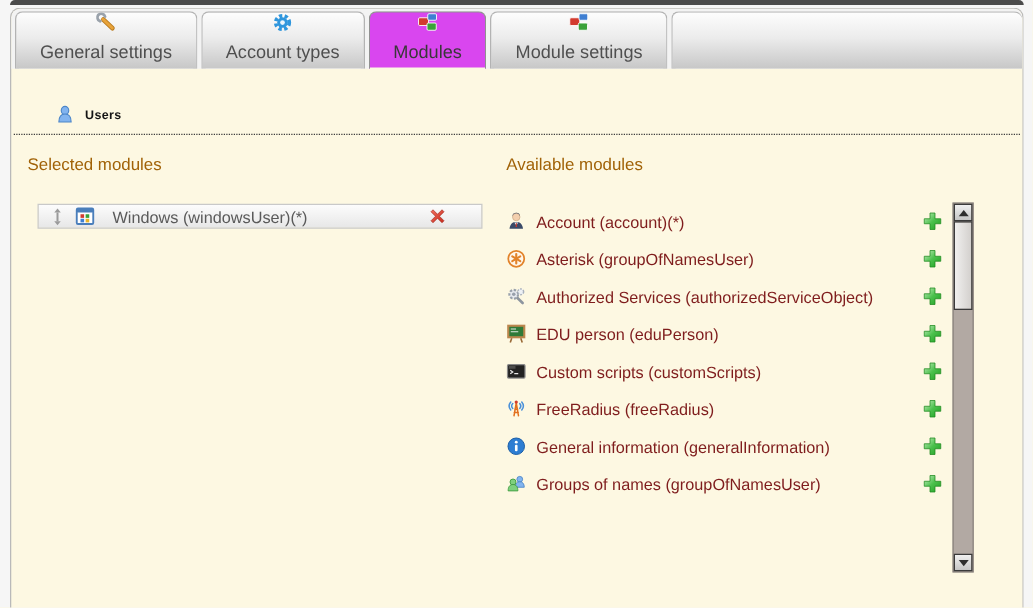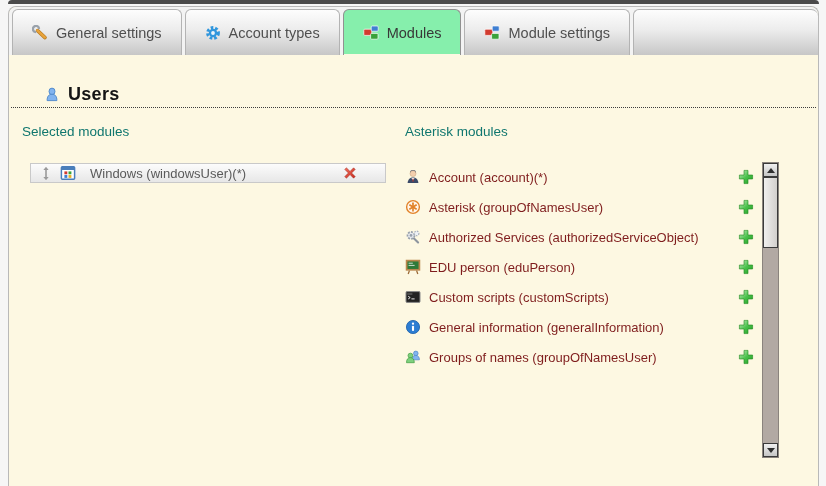--- a/index.html
+++ b/index.html
@@ -26,45 +26,46 @@
     border-radius:7px 7px 0 0;
   }
   .tab{
     display:flex;align-items:center;gap:8px;
     padding:0 19px;margin-right:3px;
     background:linear-gradient(#fdfdfd,#ececec 45%,#c7c7c7);
     border:1px solid #b3b3b3;border-bottom:none;
     border-radius:6px 6px 0 0;
     font-size:14.5px;color:#4f4f4f;cursor:pointer;white-space:nowrap;
     box-sizing:border-box;
+    flex-direction:column;
   }
   .tab.active{
-    background:#86efac;border-color:#919191;color:#383838;position:relative;z-index:2;
+    background:#d946ef;border-color:#919191;color:#383838;position:relative;z-index:2;
   }
   .tab.active::after{
     content:'';position:absolute;left:0;right:0;bottom:-2px;height:3px;background:#fdf8e2;
   }
   .tab-filler{
     flex:1;margin-right:0;
     background:linear-gradient(#fdfdfd,#ececec 45%,#c7c7c7);
     border:1px solid #b3b3b3;border-bottom:none;border-right:none;
     border-radius:6px 7px 0 0;
   }
   .ico16{width:16px;height:16px;flex:none;display:inline-block;}
   .ico12{width:12px;height:15px;flex:none;display:inline-block;}
   
   .section-head{
     position:absolute;left:35px;top:77px;display:flex;align-items:center;gap:8px;
   }
-  .section-title{font-size:18px;font-weight:bold;color:#141414;letter-spacing:.3px;}
+  .section-title{font-size:10px;font-weight:bold;color:#141414;letter-spacing:.3px;}
   .dotted-line{
     position:absolute;left:2px;right:2px;top:100px;height:0;
     border-bottom:1.5px dotted #3c3c3c;
   }
-  .col-label{position:absolute;font-size:13.5px;color:#0f766e;}
+  .col-label{position:absolute;font-size:13.5px;color:#a16207;}
   .col-label.sel{left:13px;top:117px;}
   .col-label.avail{left:396px;top:117px;}
   
   .selected-box{
     position:absolute;left:21px;top:156px;width:356px;height:20px;
     background:linear-gradient(#fcfcfc,#e7e7e7);
     border:1px solid #c9c9c9;box-sizing:border-box;
     display:flex;align-items:center;padding:0 27px 0 9px;
   }
   .selected-box .mlabel{font-size:13px;color:#5a5a5a;margin-left:14px;}
@@ -251,21 +252,21 @@
 
   <div class="section-head">
     <svg class="ico16">
         <use href="#user-icon"></use>
       </svg>
     <span class="section-title">Users</span>
   </div>
   <div class="dotted-line"></div>
 
   <div class="col-label sel">Selected modules</div>
-  <div class="col-label avail">Asterisk modules</div>
+  <div class="col-label avail">Available modules</div>
 
   <div class="selected-box">
     <span class="sort">
       <svg class="ico12">
           <use href="#sort-icon"></use>
         </svg>
     </span>
     <svg class="ico16">
         <use href="#windows-icon"></use>
       </svg>
@@ -334,20 +335,31 @@
           <use href="#terminal-icon"></use>
         </svg>
         <span class="mlabel">Custom scripts (customScripts)</span>
         <span class="addbtn">
           <svg class="ico16">
             <use href="#add-icon"></use>
           </svg>
         </span>
       </div>
 
+      <div class="avail-row">
+        <svg class="ico16 mico">
+          <use href="#antenna-icon"></use>
+        </svg>
+        <span class="mlabel">FreeRadius (freeRadius)</span>
+        <span class="addbtn">
+          <svg class="ico16">
+            <use href="#add-icon"></use>
+          </svg>
+        </span>
+      </div>
 
       <div class="avail-row">
         <svg class="ico16 mico">
           <use href="#info-icon"></use>
         </svg>
         <span class="mlabel">General information (generalInformation)</span>
         <span class="addbtn">
           <svg class="ico16">
             <use href="#add-icon"></use>
           </svg>

